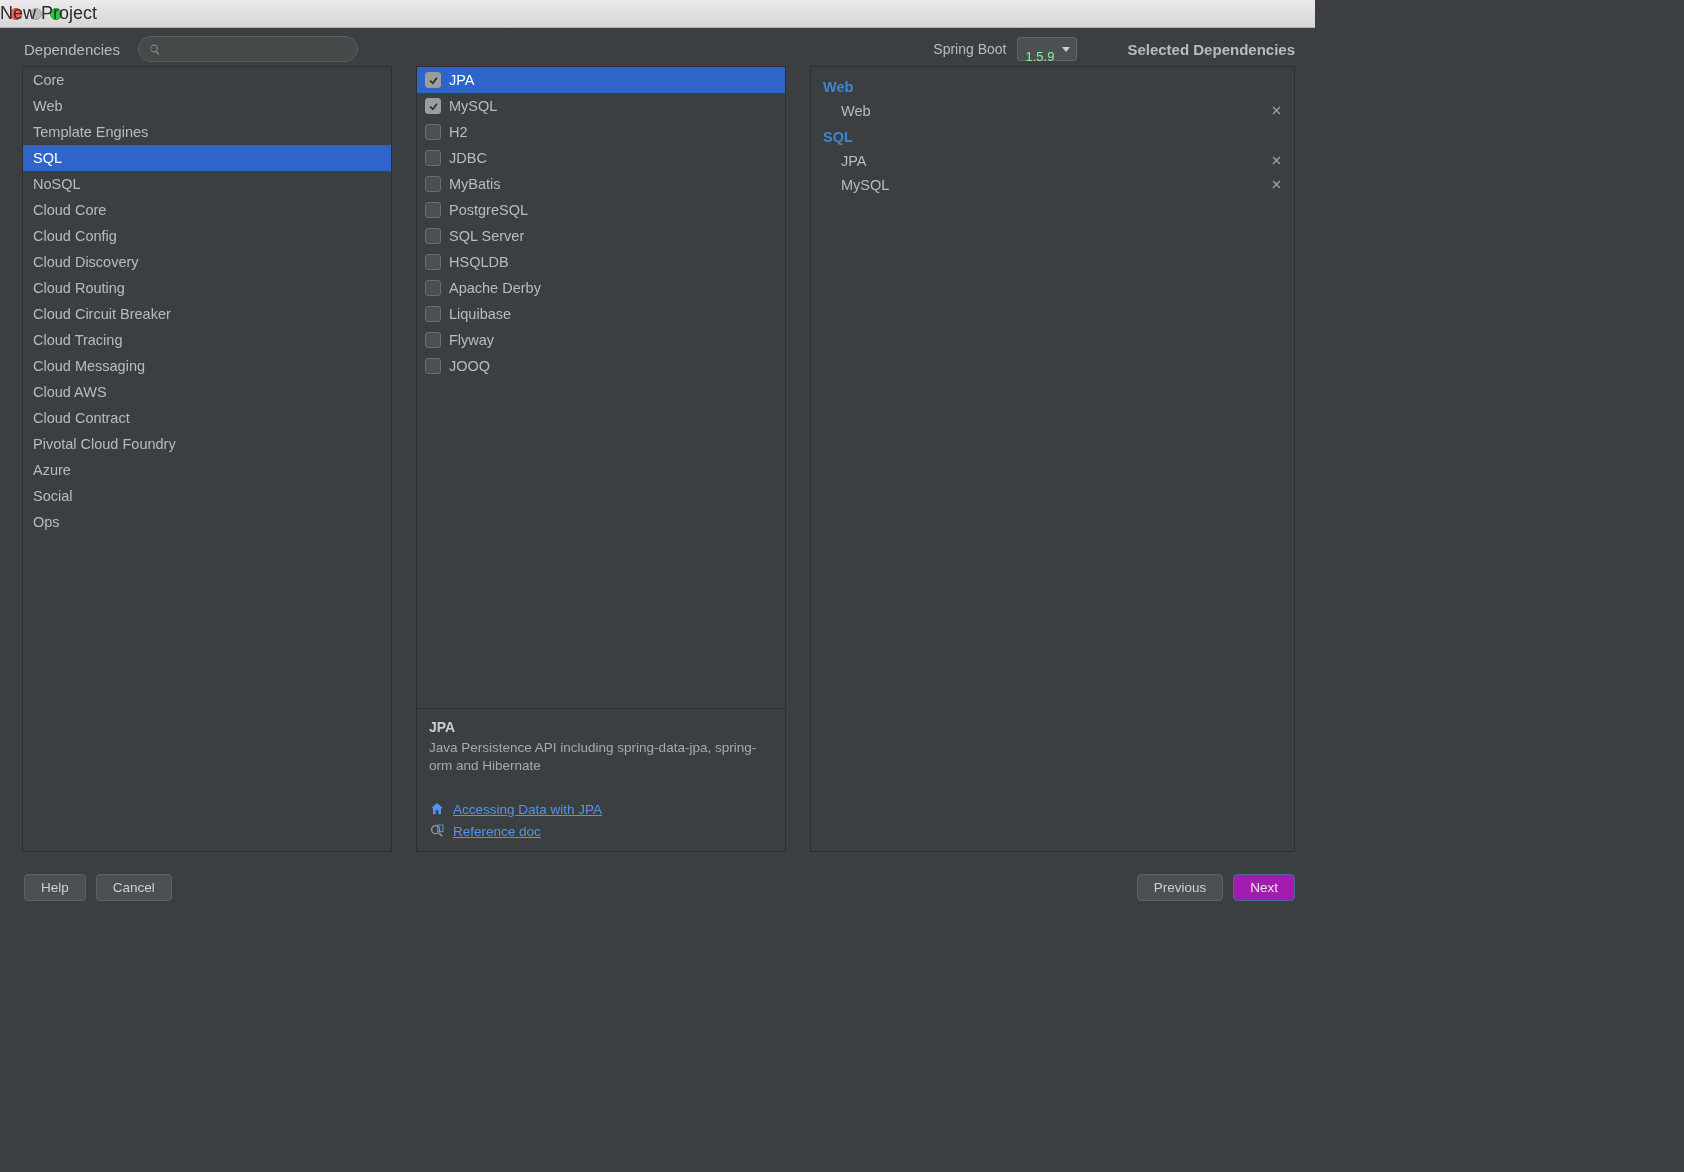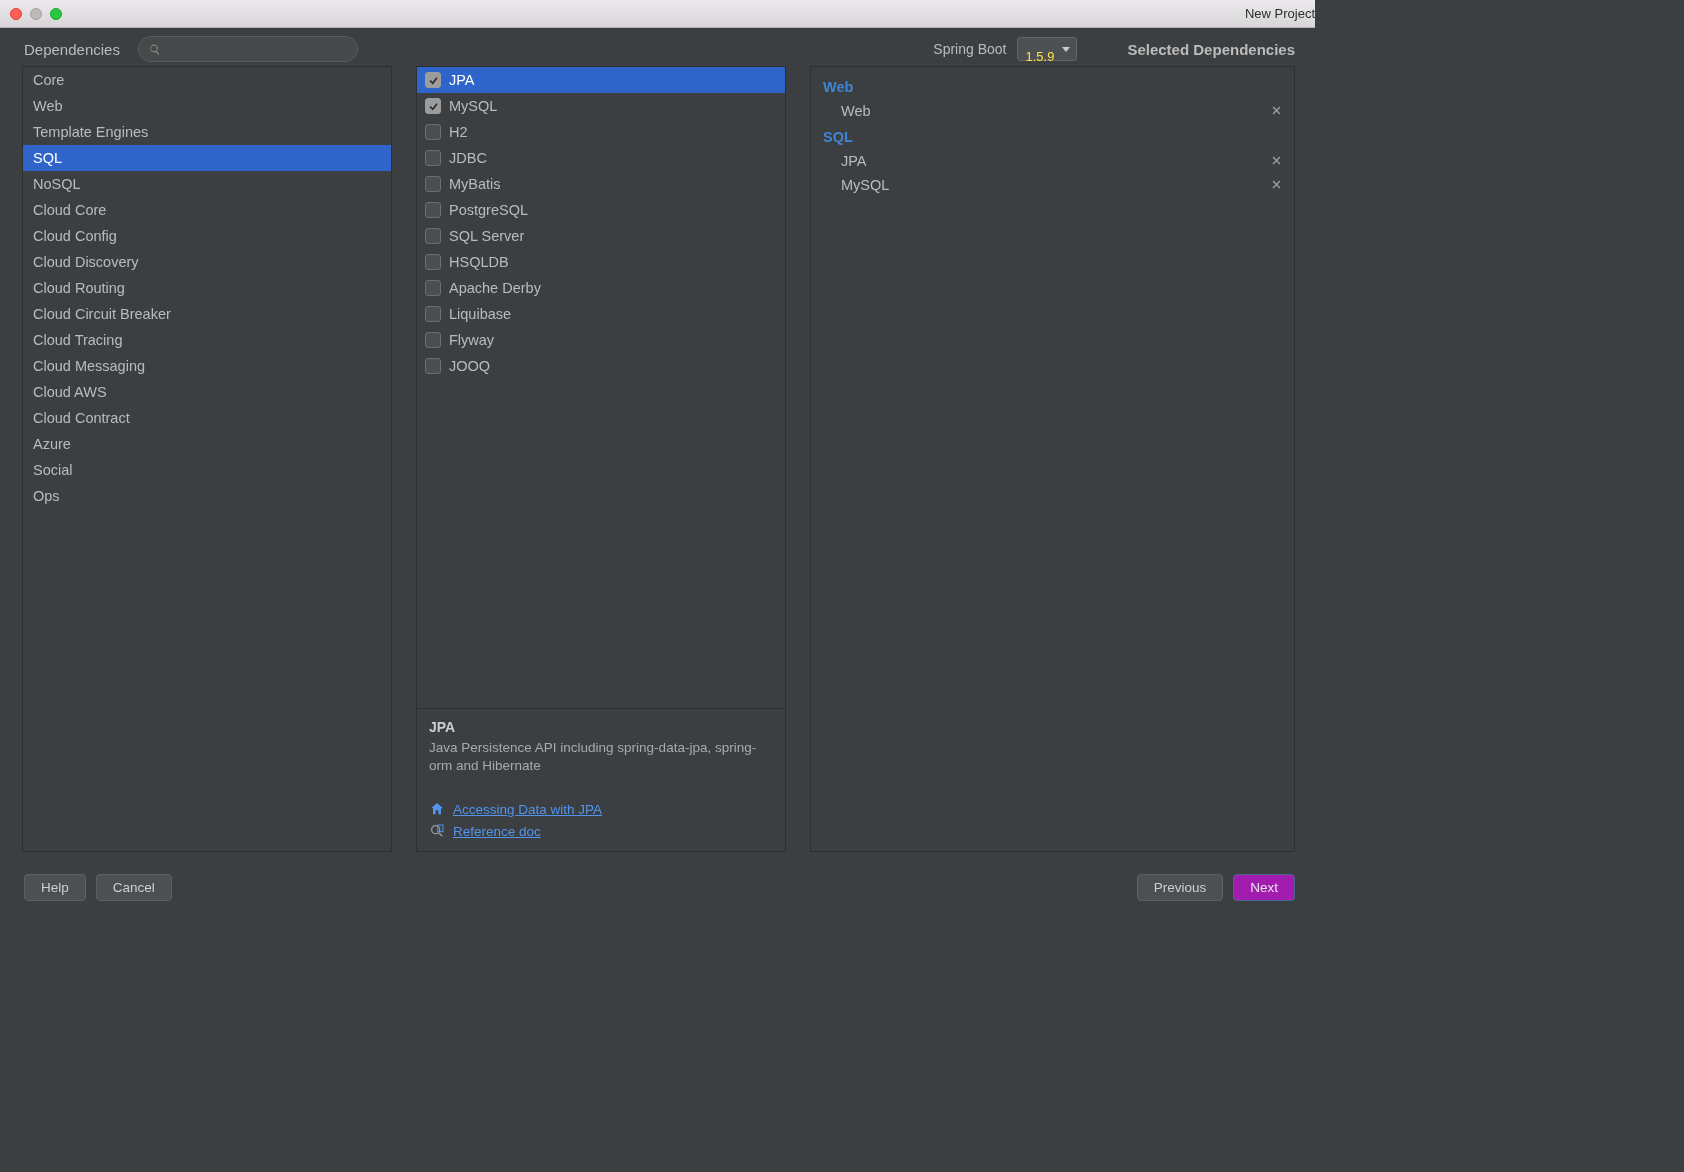--- a/index.html
+++ b/index.html
@@ -4,31 +4,31 @@
 <style>
   * { box-sizing: border-box; margin: 0; padding: 0; }
   html, body { width: 1315px; height: 915px; font-family: -apple-system, "Helvetica Neue", Arial, sans-serif; background:#3c3f41; color:#bbbbbb; overflow:hidden; }
   .window { width:100%; height:100%; display:flex; flex-direction:column; background:#3c3f41; }
   .titlebar { height:28px; background:linear-gradient(#eceaec,#d7d5d7); display:flex; align-items:center; position:relative; border-bottom:1px solid #b6b4b6; }
   .traffic { display:flex; gap:8px; margin-left:10px; }
   .tl { width:12px; height:12px; border-radius:50%; }
   .tl.red{background:#ff5f57;border:1px solid #e14037;}
   .tl.yellow{background:#bcb9b6;border:1px solid #a19f9c;}
   .tl.green{background:#28c840;border:1px solid #17a92c;}
-  .titlebar .title { position:absolute; left:0; right:0; text-align:right; font-size:13px; color:#2d2d2d; }
+  .titlebar .title { position:absolute; left:0; right:0; text-align:left; font-size:18px; color:#2d2d2d; }
   .body { flex:1; display:flex; flex-direction:column; padding:0; background:#3c3f41; }
   .header-row { display:flex; align-items:center; padding:8px 20px 4px 24px; gap:10px; }
   .header-row .label { font-size:15px; font-weight:normal; color:#bbbbbb; margin-right:8px; }
   .search { flex:0 0 220px; }
   .search-wrap { background:#45494a; border:1px solid #5a5d5e; border-radius:14px; height:26px; display:flex; align-items:center; padding:0 10px; }
   .search-wrap svg{width:13px;height:13px;fill:#9b9b9b;margin-right:6px;}
   .search-wrap input{ background:transparent; border:none; outline:none; color:#bbb; font-size:13px; width:100%; }
   .flex-spacer{flex:1;}
   .sb-label{font-size:14px;color:#bbbbbb;}
-  .version-dd{background:#4c5052;border:1px solid #646464;color:#fde047;font-size:13px;padding:16px 22px 2px 8px;position:relative;display:inline-flex;align-items:center;height:24px;border-radius:3px;}
+  .version-dd{background:#4c5052;border:1px solid #646464;color:#86efac;font-size:13px;padding:16px 22px 2px 8px;position:relative;display:inline-flex;align-items:center;height:24px;border-radius:3px;}
   .version-dd::after{content:"";position:absolute;right:6px;top:50%;transform:translateY(-40%);border-left:4px solid transparent;border-right:4px solid transparent;border-top:5px solid #ccc;}
   .right-title{font-size:15px;font-weight:bold;color:#bbbbbb;margin-left:40px;}
 
   .main { flex:1; display:flex; padding:0 20px 12px 22px; gap:24px; min-height:0; }
   .col { border:1px solid #2d2f30; background:#3c3f41; display:flex; flex-direction:column; }
   .col.categories{ width:370px; }
   .col.items{ width:370px; }
   .col.right{ flex:1; border:1px solid #2d2f30; }
 
   .list { flex:1; overflow:auto; }
@@ -98,20 +98,21 @@
             <div class="list-row">NoSQL</div>
             <div class="list-row">Cloud Core</div>
             <div class="list-row">Cloud Config</div>
             <div class="list-row">Cloud Discovery</div>
             <div class="list-row">Cloud Routing</div>
             <div class="list-row">Cloud Circuit Breaker</div>
             <div class="list-row">Cloud Tracing</div>
             <div class="list-row">Cloud Messaging</div>
             <div class="list-row">Cloud AWS</div>
             <div class="list-row">Cloud Contract</div>
+            <div class="list-row">Pivotal Cloud Foundry</div>
             <div class="list-row">Azure</div>
             <div class="list-row">Social</div>
             <div class="list-row">Ops</div>
           </div>
       </div>
 
       <div class="col items">
         <div class="list" id="dep-list">
             <div class="check-row selected">
               <span class="cb checked">

